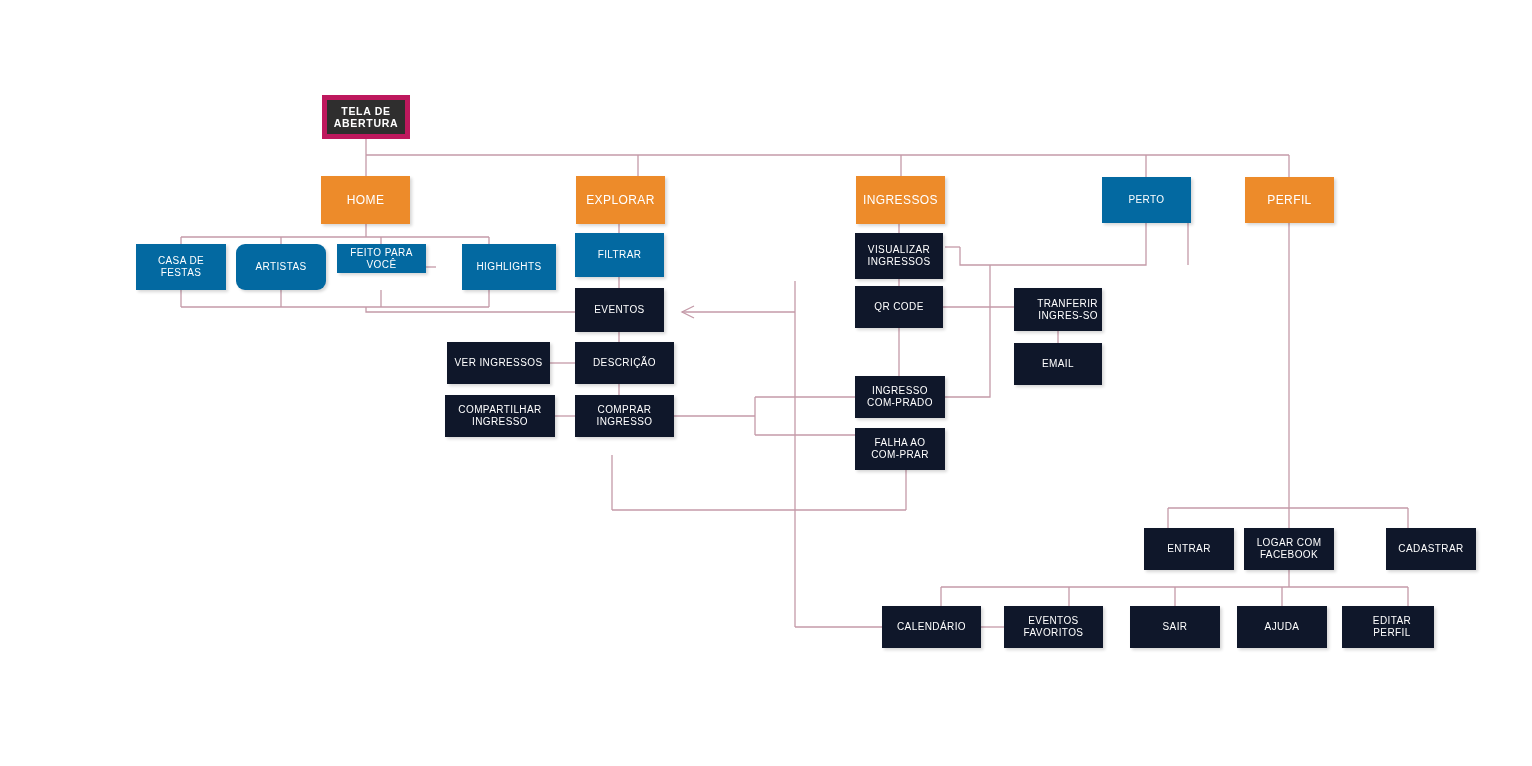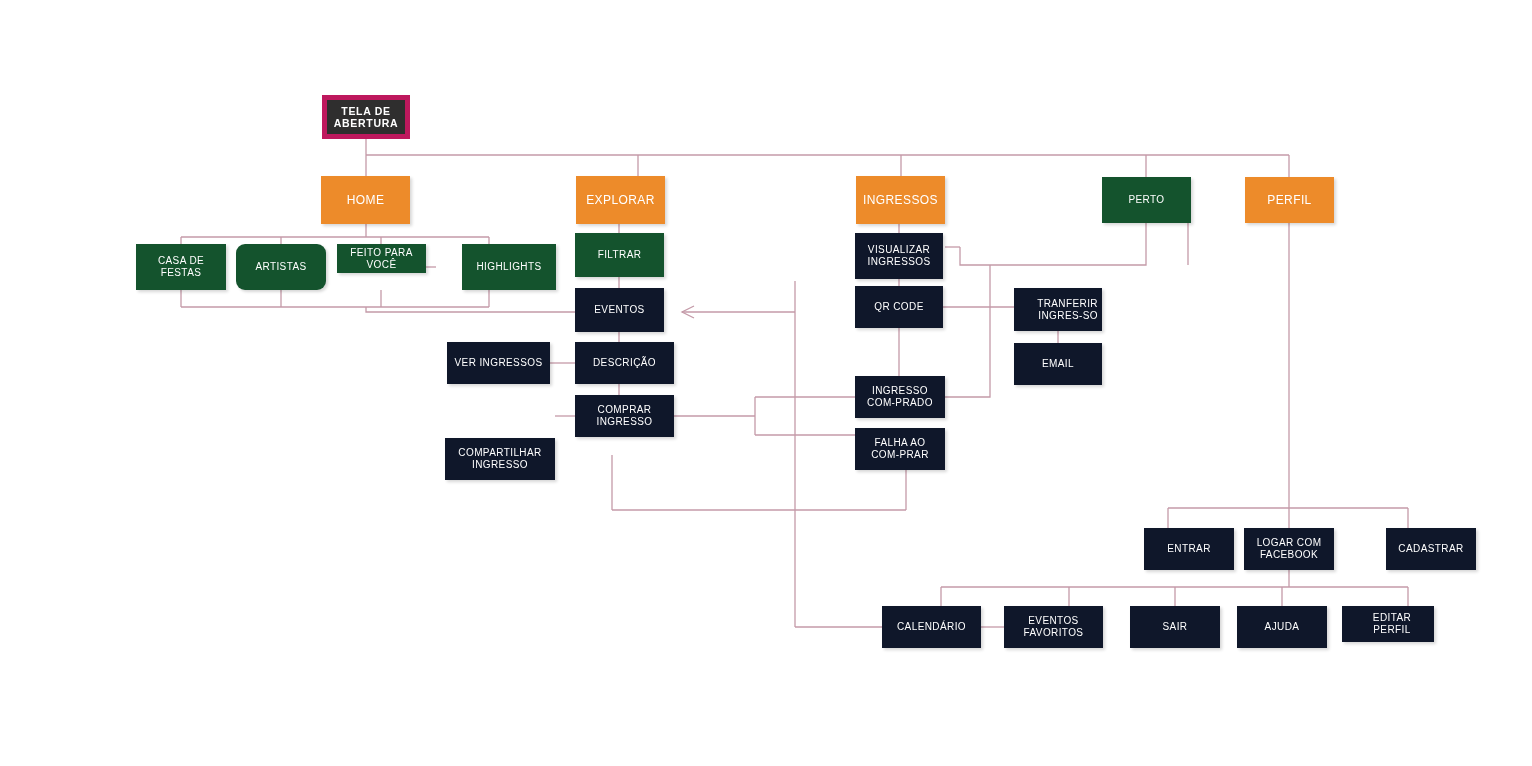--- a/index.html
+++ b/index.html
@@ -46,21 +46,21 @@
     border: 5px solid #be185d;
     font-size: 10.5px;
     font-weight: bold;
     letter-spacing: 0.7px;
   }
   .node-primary {
     background: #ed8b2a;
     font-size: 12px;
   }
   .node-secondary {
-    background: #14532d;
+    background: #0369a1;
     font-size: 10px;
   }
   .node-tertiary {
     background: #0f172a;
     font-size: 10px;
   }
   .shadow {
     box-shadow: 2px 2px 3px rgba(0,0,0,0.16);
   }
 </style>
@@ -180,21 +180,21 @@
       </div>
       <div class="node node-tertiary shadow" style="left: 1014px; top: 343px; width: 88px; height: 42px;">
         <span>EMAIL</span>
       </div>
       <div class="node node-tertiary shadow" style="left: 447px; top: 342px; width: 103px; height: 42px;">
         <span>VER INGRESSOS</span>
       </div>
       <div class="node node-tertiary shadow" style="left: 575px; top: 342px; width: 99px; height: 42px;">
         <span>DESCRIÇÃO</span>
       </div>
-      <div class="node node-tertiary shadow" style="left: 445px; top: 395px; width: 110px; height: 42px; margin-top: 43px;">
+      <div class="node node-tertiary shadow" style="left: 445px; top: 395px; width: 110px; height: 42px;">
         <span>COMPARTILHAR INGRESSO</span>
       </div>
       <div class="node node-tertiary shadow" style="left: 575px; top: 395px; width: 99px; height: 42px;">
         <span>COMPRAR INGRESSO</span>
       </div>
       <div class="node node-tertiary shadow" style="left: 855px; top: 376px; width: 90px; height: 42px;">
         <span>INGRESSO COM-PRADO</span>
       </div>
       <div class="node node-tertiary shadow" style="left: 855px; top: 428px; width: 90px; height: 42px;">
         <span>FALHA AO COM-PRAR</span>
@@ -213,18 +213,18 @@
       </div>
       <div class="node node-tertiary shadow" style="left: 1004px; top: 606px; width: 99px; height: 42px;">
         <span>EVENTOS FAVORITOS</span>
       </div>
       <div class="node node-tertiary shadow" style="left: 1130px; top: 606px; width: 90px; height: 42px;">
         <span>SAIR</span>
       </div>
       <div class="node node-tertiary shadow" style="left: 1237px; top: 606px; width: 90px; height: 42px;">
         <span>AJUDA</span>
       </div>
-      <div class="node node-tertiary shadow" style="left: 1342px; top: 606px; width: 92px; height: 36px; padding-left: 12px;">
+      <div class="node node-tertiary shadow" style="left: 1342px; top: 606px; width: 92px; height: 42px; padding-left: 12px;">
         <span>EDITAR PERFIL</span>
       </div>
     </div>
 
 </div>
 
 </body></html>

